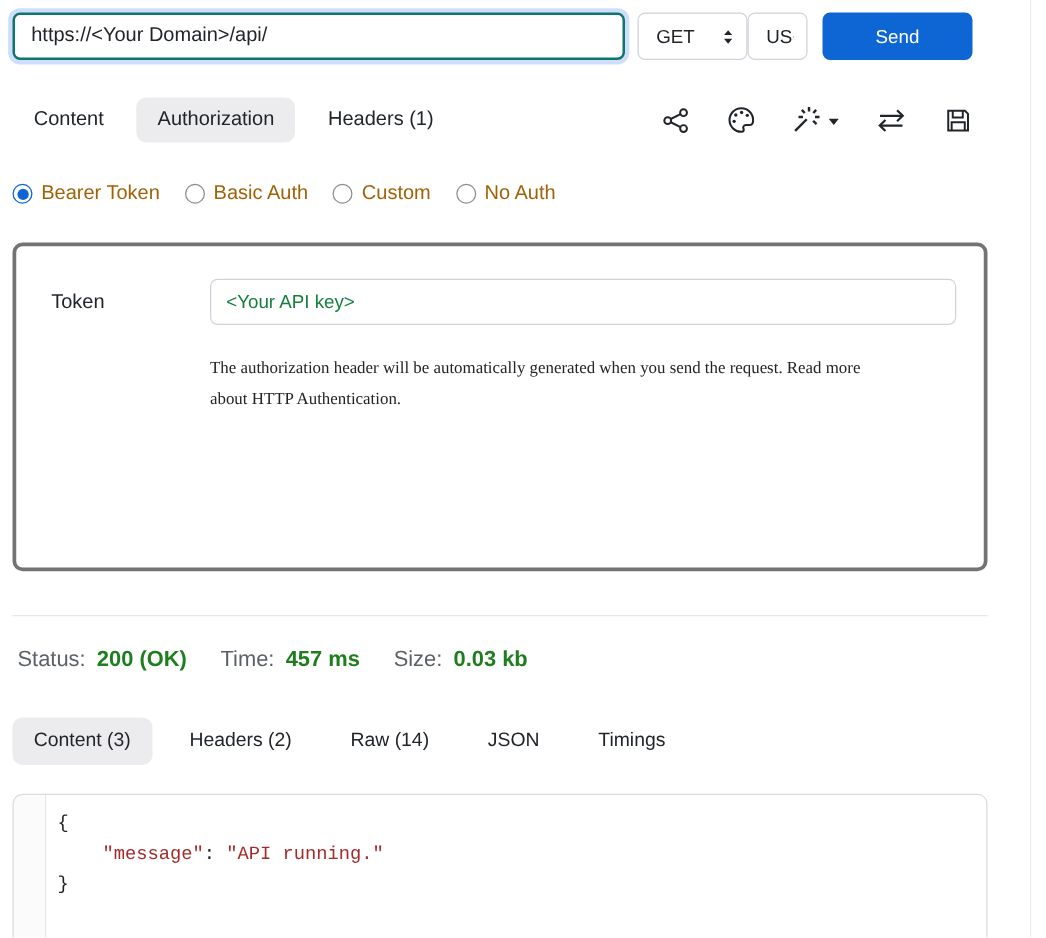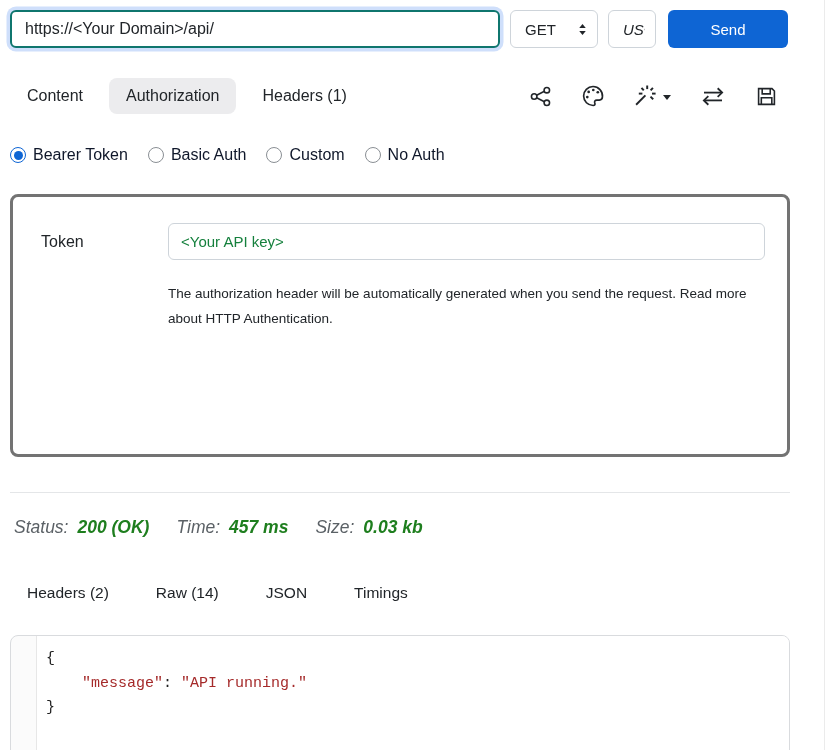--- a/index.html
+++ b/index.html
@@ -26,21 +26,21 @@
     width:490px;height:38px;border:2px solid #0f766e;border-radius:6px;
     padding:0 13px;font-family:"Liberation Sans",sans-serif;font-size:16px;color:#212529;outline:none;
     box-shadow:0 0 0 3.5px rgba(96,150,242,0.30);
   }
   .select-box{
     height:38px;border:1px solid #ced4da;border-radius:6px;background:#fff;
     display:flex;align-items:center;justify-content:space-between;
     padding:0 10px 0 14px;font-size:15px;color:#212529;cursor:pointer;
   }
   .select-method{width:88px;margin-left:10px;}
-  .select-region{width:48px;margin-left:10px;font-style:italic;}
+  .select-region{width:48px;}
   .send-btn{
     width:120px;height:38px;margin-left:12px;border:none;border-radius:6px;
     background:var(--accent);color:#ffffff;font-family:"Liberation Sans",sans-serif;
     font-size:15px;cursor:pointer;
   }
 
   
   .tabs-row{display:flex;align-items:center;justify-content:space-between;margin-top:30px;}
   .tabs{display:flex;align-items:center;gap:9px;}
   .tab{
@@ -56,40 +56,40 @@
   }
 
   
   .auth-options{display:flex;align-items:center;gap:20px;margin-top:32px;}
   .radio-item{display:flex;align-items:center;gap:7px;cursor:pointer;}
   .radio-circle{width:16px;height:16px;border-radius:50%;border:1px solid #8a8f94;background:#fff;position:relative;flex:none;}
   .radio-circle.checked{border:1px solid var(--accent);}
   .radio-circle.checked::after{
     content:"";position:absolute;inset:2.5px;border-radius:50%;background:var(--accent);
   }
-  .radio-label{font-size:16px;color:#0f172a;}
+  .radio-label{font-size:16px;color:#a16207;}
 
   
   .auth-panel{
     margin-top:30px;height:263px;border:3px solid #737373;border-radius:8px;
     padding:26px 22px 0 28px;background:#fff;
   }
   .token-row{display:flex;align-items:center;}
   .token-label{width:127px;font-size:16px;color:#212529;flex:none;}
   .token-input{
     flex:1;height:37px;border:1px solid #ced4da;border-radius:6px;padding:0 12px;
     font-family:"Liberation Sans",sans-serif;font-size:15px;color:#15803d;outline:none;background:#fff;
   }
-  .help-text{margin-left:127px;margin-top:21px;font-size:13.5px;line-height:25px;color:#212529;}
+  .help-text{margin-left:127px;margin-top:21px;font-size:13.5px;line-height:25px;color:#212529;font-family:Liberation Serif, serif;}
 
   .divider{margin:35px 0 0 0;border:none;border-top:1px solid #e4e6e8;width:780px;}
 
   
   .status-row{display:flex;align-items:baseline;margin-top:24px;font-size:17.5px;padding-left:4px;}
-  .status-group{display:flex;align-items:baseline;gap:9px;font-style:italic;}
+  .status-group{display:flex;align-items:baseline;gap:9px;}
   .status-group + .status-group{margin-left:27px;}
   .status-label{color:#5b6166;}
   .status-value{color:var(--success);font-weight:bold;}
 
   
   .tabs2{display:flex;align-items:center;gap:13px;margin-top:36px;}
   .tab2{padding:10px 17px;font-size:15.5px;color:#212529;border-radius:8px;cursor:pointer;white-space:nowrap;}
   .tab2.active{background:var(--active-tab-bg);}
 
   
@@ -229,20 +229,21 @@
       <span class="status-label">Time:</span>
       <span class="status-value">457 ms</span>
     </span>
     <span class="status-group">
       <span class="status-label">Size:</span>
       <span class="status-value">0.03 kb</span>
     </span>
   </div>
 
   <div class="tabs2">
+    <div class="tab2 active">Content (3)</div>
     <div class="tab2">Headers (2)</div>
     <div class="tab2">Raw (14)</div>
     <div class="tab2">JSON</div>
     <div class="tab2">Timings</div>
   </div>
 
   <div class="code-panel">
     <div class="code-area">
 <pre><span>{</span>
 <span>    </span><span class="str">"message"</span><span>: </span><span class="str">"API running."</span>

